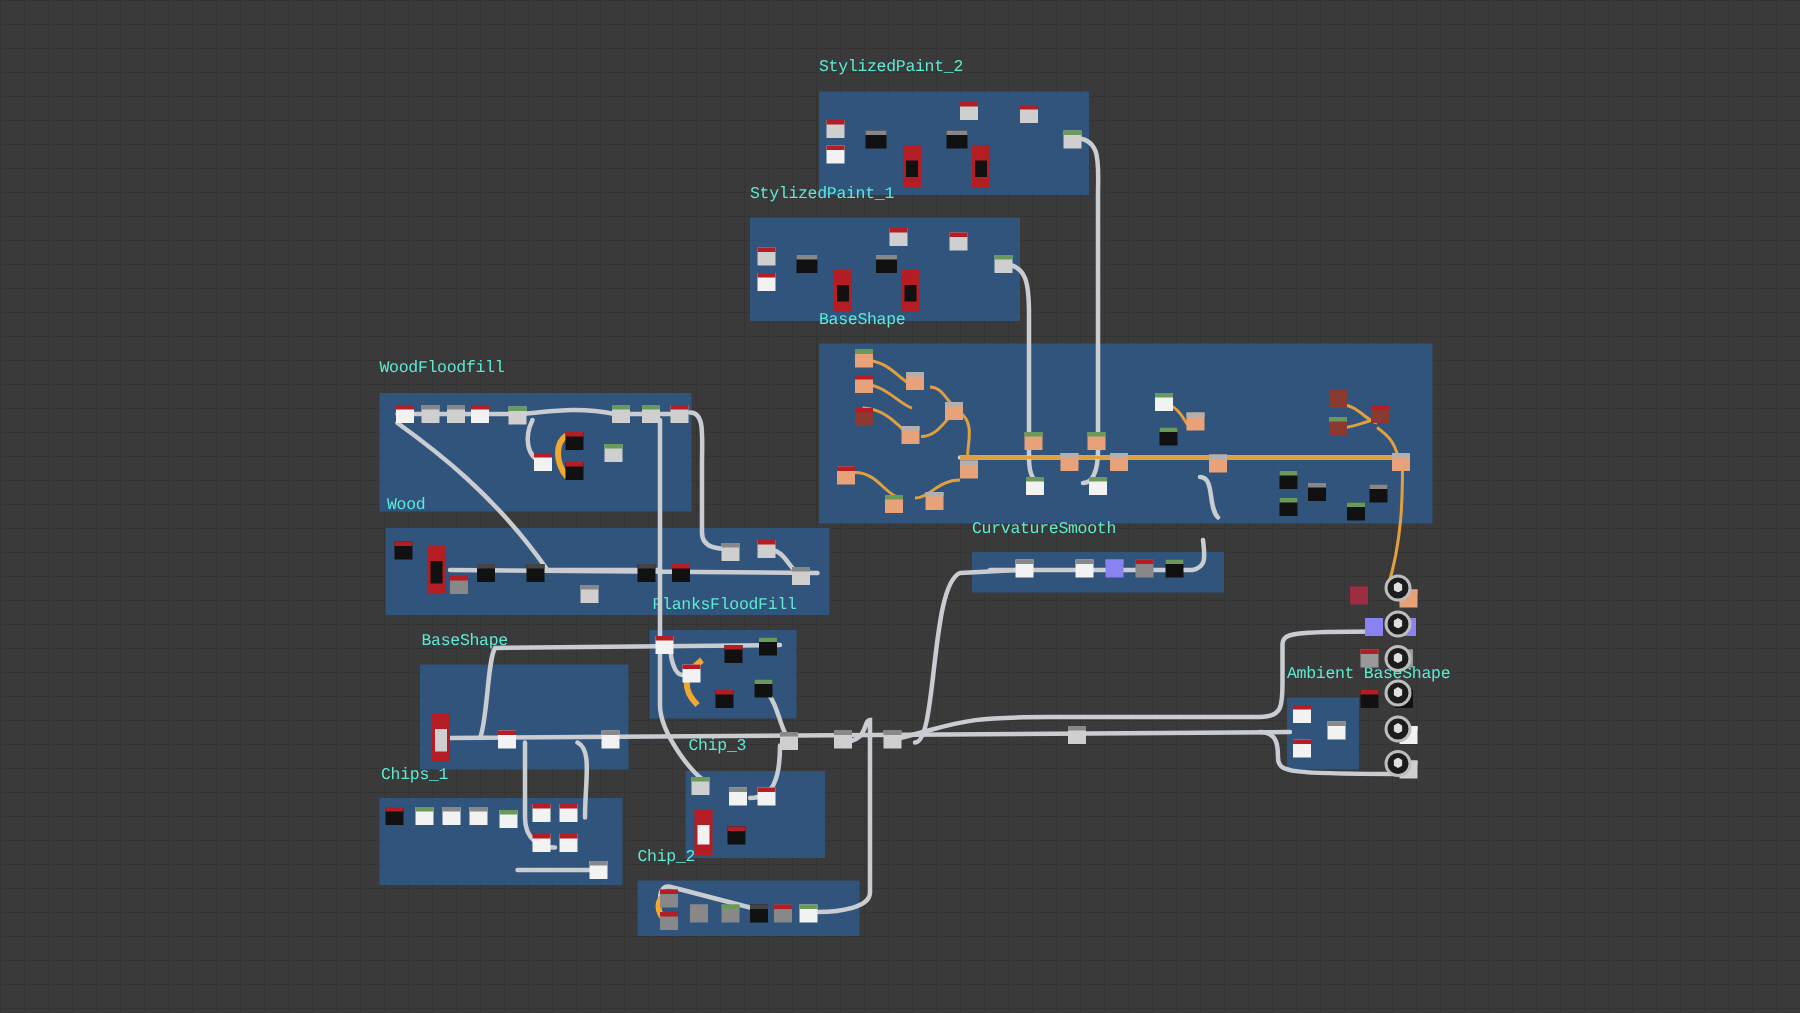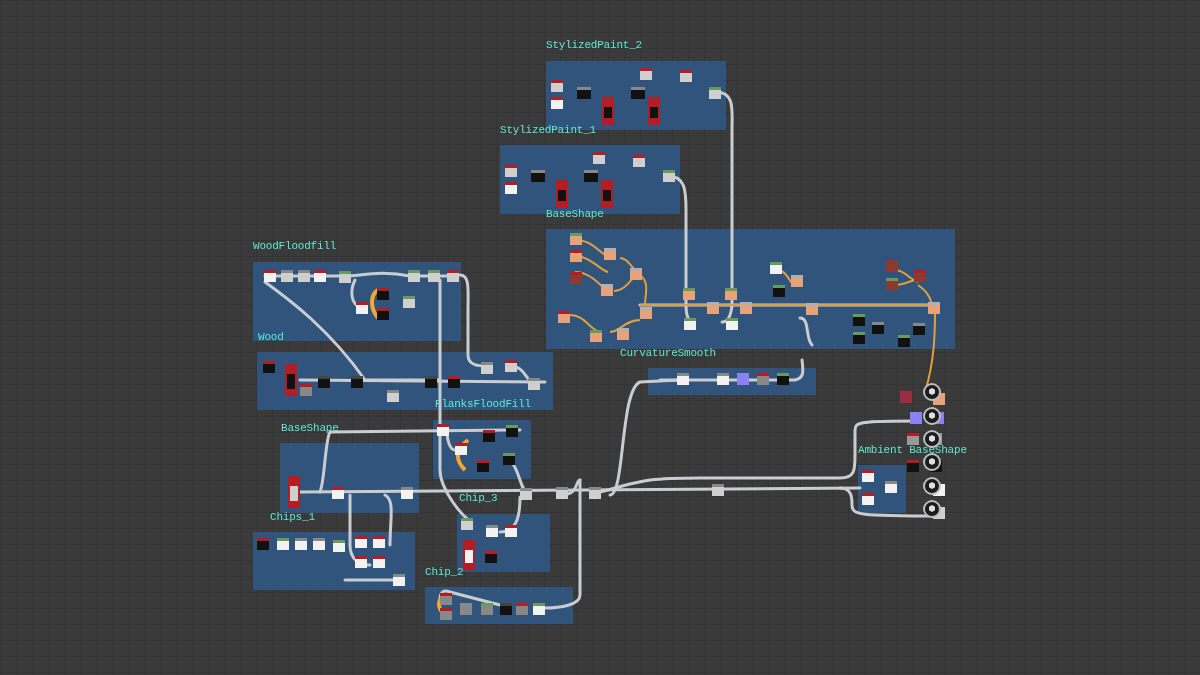--- a/index.html
+++ b/index.html
@@ -46,36 +46,36 @@
   <div class="frame" style="left:546px;top:229px;width:409px;height:120px;"></div>
   <div class="frame-title" style="left:546px;top:208px;">BaseShape</div>
 
   <div class="frame" style="left:253px;top:262px;width:208px;height:79px;"></div>
   <div class="frame-title" style="left:253px;top:240px;">WoodFloodfill</div>
 
   <div class="frame" style="left:257px;top:352px;width:296px;height:58px;"></div>
   <div class="frame-title" style="left:258px;top:331px;">Wood</div>
 
   <div class="frame" style="left:648px;top:368px;width:168px;height:27px;"></div>
-  <div class="frame-title" style="left:620px;top:347px;">CurvatureSmooth</div>
+  <div class="frame-title" style="left:648px;top:347px;">CurvatureSmooth</div>
 
   <div class="frame" style="left:433px;top:420px;width:98px;height:59px;"></div>
   <div class="frame-title" style="left:435px;top:398px;">PlanksFloodFill</div>
 
   <div class="frame" style="left:280px;top:443px;width:139px;height:70px;"></div>
   <div class="frame-title" style="left:281px;top:422px;">BaseShape</div>
 
   <div class="frame" style="left:858px;top:465px;width:48px;height:48px;"></div>
   <div class="frame-title" style="left:858px;top:444px;">Ambient BaseShape</div>
 
   <div class="frame" style="left:457px;top:514px;width:93px;height:58px;"></div>
   <div class="frame-title" style="left:459px;top:492px;">Chip_3</div>
 
   <div class="frame" style="left:253px;top:532px;width:162px;height:58px;"></div>
-  <div class="frame-title" style="left:270px;top:511px;text-align:center;">Chips_1</div>
+  <div class="frame-title" style="left:254px;top:511px;text-align:center;">Chips_1</div>
 
   <div class="frame" style="left:425px;top:587px;width:148px;height:37px;"></div>
   <div class="frame-title" style="left:425px;top:566px;">Chip_2</div>
 
   <svg id="wires" width="1200" height="675">
     <g fill="none" stroke="#c9cdd2" stroke-width="3" stroke-linecap="round">
 
       <path d="M716,92 C735,92 732,110 732,130 L732,300 C732,315 728,322 722,322"></path>
 
       <path d="M668,176 C685,176 686,190 686,210 L686,305 C686,318 690,322 694,322"></path>

